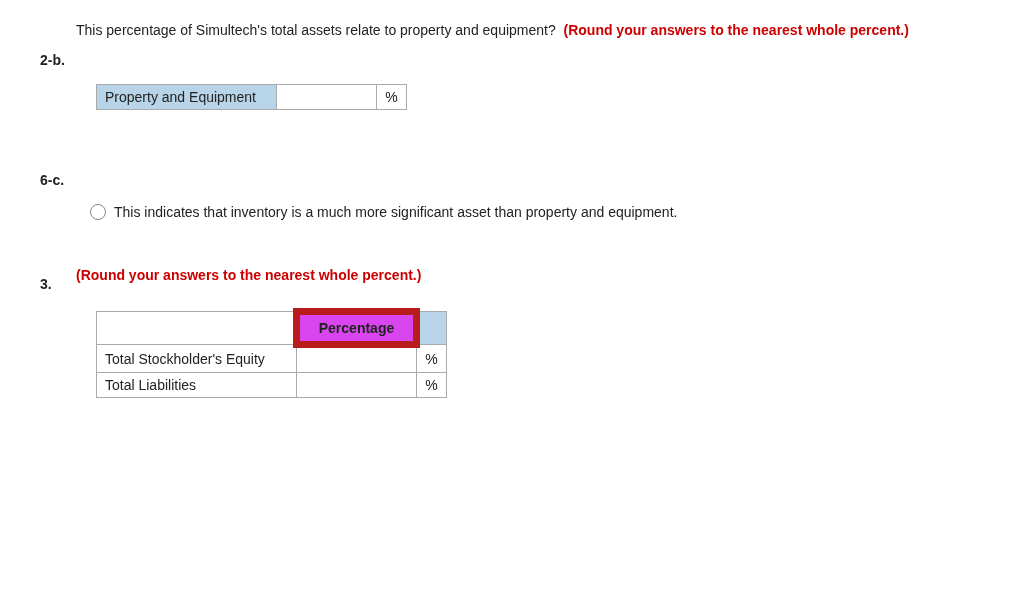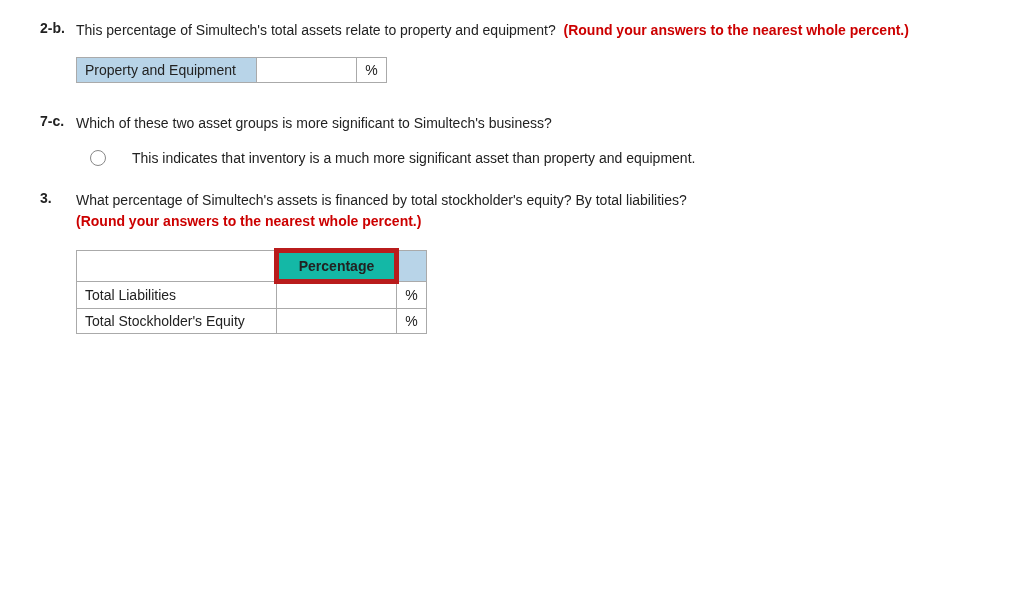--- a/index.html
+++ b/index.html
@@ -25,45 +25,46 @@
     .question-header {
       display: flex;
       align-items: flex-start;
       margin-bottom: 16px;
     }
 
     .question-number {
       font-weight: bold;
       min-width: 36px;
       flex-shrink: 0;
+      margin-top: 32px;
     }
 
     .question-text {
       line-height: 1.5;
     }
 
     .red-text {
       color: #cc0000;
       font-weight: bold;
       text-align: center;
     }
 
     .table-container {
-      margin-left: 36px;
+      margin-left: 56px;
       margin-top: 10px;
     }
 
     table {
       border-collapse: collapse;
       border: 1px solid #aaaaaa;
     }
 
     table th {
-      background-color: #14b8a6;
-      border: 5px solid #b91c1c;
+      background-color: #d946ef;
+      border: 7px solid #b91c1c;
       padding: 5px 10px;
       text-align: center;
       font-weight: bold;
     }
 
     table td {
       border: 1px solid #aaaaaa;
       padding: 4px 8px;
     }
 
@@ -106,21 +107,21 @@
     
     .radio-options {
       margin-left: 50px;
       margin-top: 8px;
     }
 
     .radio-option {
       display: flex;
       align-items: center;
       margin-bottom: 6px;
-      gap: 26px;
+      gap: 8px;
     }
 
     .radio-circle {
       width: 16px;
       height: 16px;
       border-radius: 50%;
       border: 1.5px solid #888888;
       background: #ffffff;
       flex-shrink: 0;
       display: inline-block;
@@ -171,63 +172,60 @@
           </td>
           <td class="percent-cell">%</td>
         </tr>
       </tbody>
     </table>
   </div>
 </div>
 
 <div class="section section-2c">
   <div class="question-header">
-    <span class="question-number">7-c.</span>
-    <div class="question-text">
-      <span>Which of these two asset groups is more significant to Simultech's business?</span>
-    </div>
+    <span class="question-number">6-c.</span>
   </div>
 
   <div class="radio-options">
     <div class="radio-option">
       <span class="radio-circle"></span>
       <span>This indicates that inventory is a much more significant asset than property and equipment.</span>
     </div>
   </div>
 </div>
 
 <div class="section section-3">
   <div class="question-header">
     <span class="question-number">3.</span>
     <div class="question-text">
-      <span>What percentage of Simultech's assets is financed by total stockholder's equity? By total liabilities?</span><br>
+      <br>
       <span class="red-text">(Round your answers to the nearest whole percent.)</span>
     </div>
   </div>
 
   <div class="table-container">
     <table class="table-3">
       <thead>
         <tr>
           <th style="background-color:#ffffff; border:1px solid #aaaaaa;"></th>
           <th>Percentage</th>
           <th style="background-color:#b8d4e8; border:1px solid #aaaaaa; min-width:30px;"></th>
         </tr>
       </thead>
       <tbody>
+        <tr>
+          <td class="label-cell">Total Stockholder's Equity</td>
+          <td class="input-cell">
+            <input class="input-field" type="text" style="">
+          </td>
+          <td class="percent-cell">%</td>
+        </tr>
         <tr>
           <td class="label-cell">Total Liabilities</td>
           <td class="input-cell">
             <input class="input-field" type="text" style="">
           </td>
           <td class="percent-cell">%</td>
         </tr>
-        <tr>
-          <td class="label-cell">Total Stockholder's Equity</td>
-          <td class="input-cell">
-            <input class="input-field" type="text" style="">
-          </td>
-          <td class="percent-cell">%</td>
-        </tr>
       </tbody>
     </table>
   </div>
 </div>
 
 </body></html>

